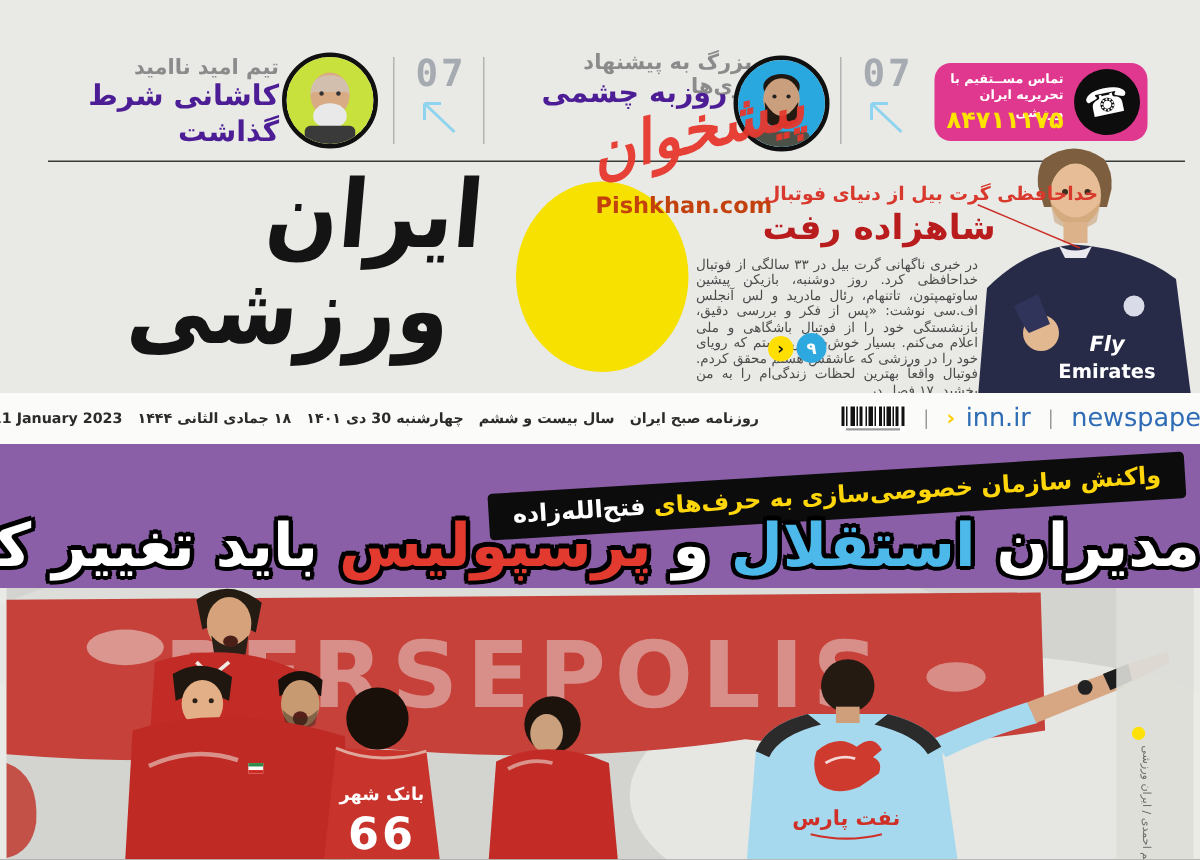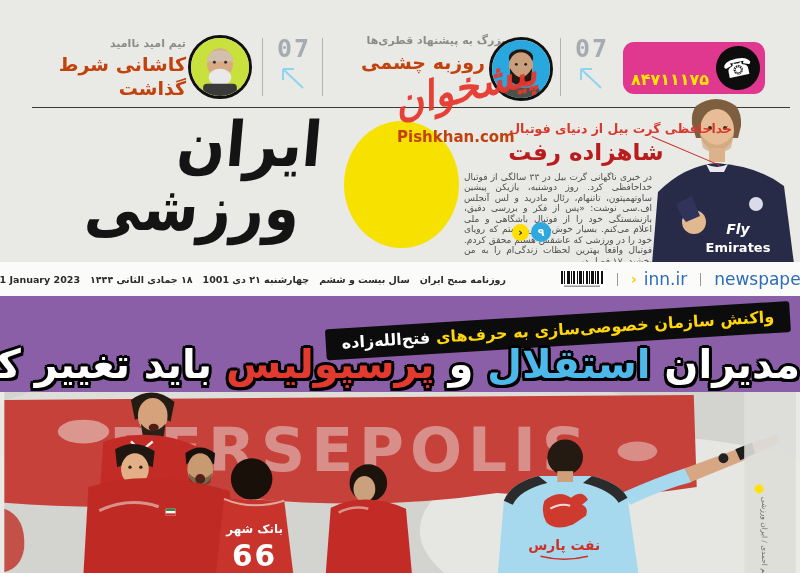--- a/index.html
+++ b/index.html
@@ -4,22 +4,22 @@
 <style>
   :root{
     --yellow:#f6e100; --pink:#e0378f; --purple:#8a5fa8;
     --esteghlal:#4cb9ea; --persepolis:#e23a2e; --link:#2e6cb5;
   }
   *{margin:0;padding:0;box-sizing:border-box;}
   body{background:#555;font-family:"DejaVu Sans",sans-serif;}
   #page{position:relative;width:800px;height:573px;margin:0 auto;background:#e9e9e6;overflow:hidden;}
 
   
-  .kicker{position:absolute;font-size:11px;font-weight:bold;color:#8b8b8b;text-align:right;direction:rtl;}
-  .tease-title{position:absolute;font-size:19px;font-weight:bold;color:#c2410c;line-height:1.28;text-align:right;direction:rtl;}
+  .kicker{position:absolute;font-size:14px;font-weight:bold;color:#8b8b8b;text-align:right;direction:rtl;}
+  .tease-title{position:absolute;font-size:19px;font-weight:bold;color:#4c1d95;line-height:1.28;text-align:right;direction:rtl;}
   .portrait{position:absolute;width:64px;height:64px;border-radius:50%;border:3px solid #101010;overflow:hidden;}
   .vbar{position:absolute;width:1px;height:58px;background:#b3b3b3;top:38px;}
   .pg-num{position:absolute;top:34px;width:52px;text-align:center;font-family:"DejaVu Sans Mono",monospace;
           font-size:25px;font-weight:bold;color:#a6abb1;letter-spacing:2px;}
   .pg-arrow{position:absolute;top:64px;}
   .hr-line{position:absolute;left:32px;right:10px;top:107px;height:1px;background:#3a3a3a;}
 
   .phonebox{position:absolute;left:623px;top:42px;width:142px;height:52px;background:var(--pink);border-radius:11px;}
   .phonebox .txt{position:absolute;right:56px;left:8px;top:6px;text-align:right;direction:rtl;color:#fff;font-size:8.5px;font-weight:bold;line-height:1.35;}
   .phonebox .num{position:absolute;right:56px;left:8px;bottom:5px;text-align:left;color:#ffe400;font-size:16px;font-weight:bold;letter-spacing:1px;direction:ltr;}
@@ -123,20 +123,24 @@
       </svg>
     </div>
     <div class="vbar" style="left:560px;"></div>
     <div class="pg-num" style="left:566px;">07</div>
     <svg class="pg-arrow" style="left:576px;" width="30" height="28" viewBox="0 0 30 28">
       <path d="M5,5 L25,24" stroke="#8fd4ef" stroke-width="2" fill="none"></path>
       <path d="M5,5 L5,16 M5,5 L16,5" stroke="#8fd4ef" stroke-width="2" fill="none"></path>
     </svg>
 
     <div class="phonebox">
+      <div class="txt">
+        <div>تماس مســتقیم با</div>
+        <div>تحریریه ایران ورزشی</div>
+      </div>
       <div class="num">۸۴۷۱۱۱۷۵</div>
       <div class="circ">☎</div>
     </div>
 
     <div class="wm-script">پیشخوان</div>
     <div class="wm-domain">Pishkhan.com</div>
 
     <div class="hr-line"></div>
   </div>
 
@@ -172,21 +176,21 @@
     </div>
   </div>
 
   <div class="infobar">
     <div class="pub-list">
       <span class="tbar"></span>
       <span class="pub-item">روزنامه صبح ایران</span>
         <span class="sq"></span>
       <span class="pub-item">سال بیست و ششم</span>
         <span class="sq"></span>
-      <span class="pub-item">چهارشنبه ۲۱ دی 1001</span>
+      <span class="pub-item">چهارشنبه 30 دی ۱۴۰۱</span>
         <span class="sq"></span>
       <span class="pub-item">۱۸ جمادی الثانی ۱۴۴۴</span>
         <span class="sq"></span>
       <span class="pub-item" style="direction:ltr;">11 January 2023</span>
         <span class="sq"></span>
       <span class="sq"></span>
       <span class="sq"></span>
 
       <span class="tbar"></span>
     </div>

